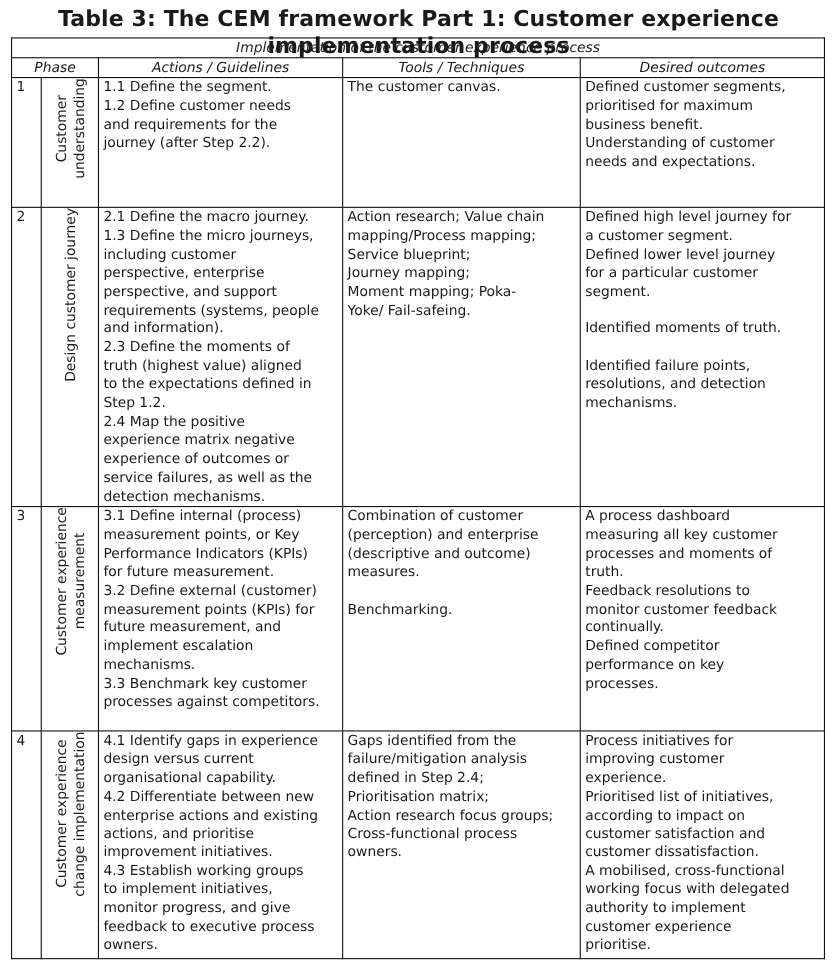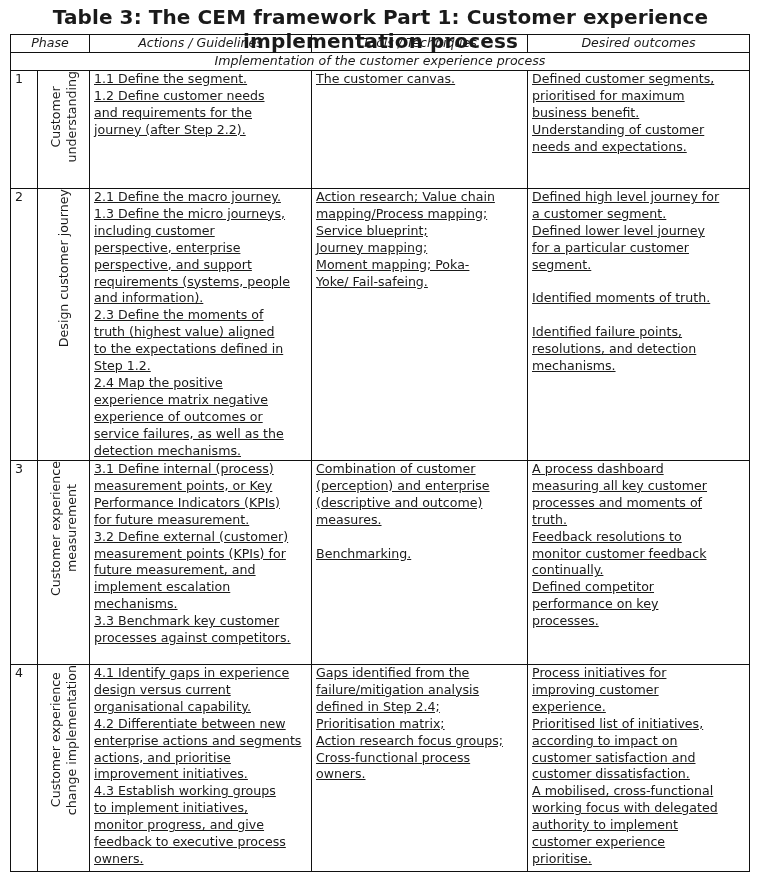--- a/index.html
+++ b/index.html
@@ -8,21 +8,21 @@
   .title { position: absolute; left: 0; top: 5px; width: 761px; text-align: center;
            font-weight: bold; font-size: 20px; letter-spacing: 0.1px; }
   table.cem { position: absolute; left: 10px; top: 34px; width: 739px;
               border-collapse: collapse; table-layout: fixed; font-size: 12.6px; line-height: 16.9px; }
   table.cem td, table.cem th { border: 1.5px solid #111; vertical-align: top; padding: 0 4px; }
   th { font-weight: normal; font-style: italic; text-align: center; height: 17px; padding: 0; }
   td.num { padding: 1px 0 0 9px; }
   td.label { vertical-align: middle; text-align: center; padding: 0; position: relative; }
   .vert { writing-mode: vertical-rl; transform: rotate(180deg); display: inline-block;
           line-height: 16px; text-align: center; white-space: nowrap; }
-  td.txt { padding: 1px 4px 0 5px; text-decoration: underline; }
+  td.txt { padding: 1px 4px 0 5px; }
   .line { display: block; }
   .gap { display: block; height: 16.9px; }
   tr.r1 td { height: 117px; }
   tr.r2 td { height: 271px; }
   tr.r3 td { height: 203px; }
   tr.r4 td { height: 206px; }
 </style>
 </head>
 <body>
 
@@ -31,27 +31,27 @@
 <table class="cem">
   <colgroup>
     <col style="width:27px">
     <col style="width:52px">
     <col style="width:222px">
     <col style="width:216px">
     <col style="width:222px">
   </colgroup>
   <thead>
     <tr>
+      <th colspan="5">Implementation of the customer experience process</th>
+    </tr>
+    <tr>
       <th colspan="2">Phase</th>
       <th>Actions / Guidelines</th>
       <th>Tools / Techniques</th>
       <th>Desired outcomes</th>
-    </tr>
-    <tr>
-      <th colspan="5">Implementation of the customer experience process</th>
     </tr>
   </thead>
   <tbody id="tbody">
       <tr class="r1">
         <td class="num">1</td>
         <td class="label"><span class="vert"><span class="line">Customer</span><span class="line">understanding</span></span></td>
         <td class="txt">
           <span class="line">1.1 Define the segment.</span>
           <span class="line">1.2 Define customer needs</span>
           <span class="line">and requirements for the</span>
@@ -149,21 +149,21 @@
         </td>
       </tr>
       <tr class="r4">
         <td class="num">4</td>
         <td class="label"><span class="vert"><span class="line">Customer experience</span><span class="line">change implementation</span></span></td>
         <td class="txt">
           <span class="line">4.1 Identify gaps in experience</span>
           <span class="line">design versus current</span>
           <span class="line">organisational capability.</span>
           <span class="line">4.2 Differentiate between new</span>
-          <span class="line">enterprise actions and segments</span>
+          <span class="line">enterprise actions and existing</span>
           <span class="line">actions, and prioritise</span>
           <span class="line">improvement initiatives.</span>
           <span class="line">4.3 Establish working groups</span>
           <span class="line">to implement initiatives,</span>
           <span class="line">monitor progress, and give</span>
           <span class="line">feedback to executive process</span>
           <span class="line">owners.</span>
         </td>
         <td class="txt">
           <span class="line">Gaps identified from the</span>

